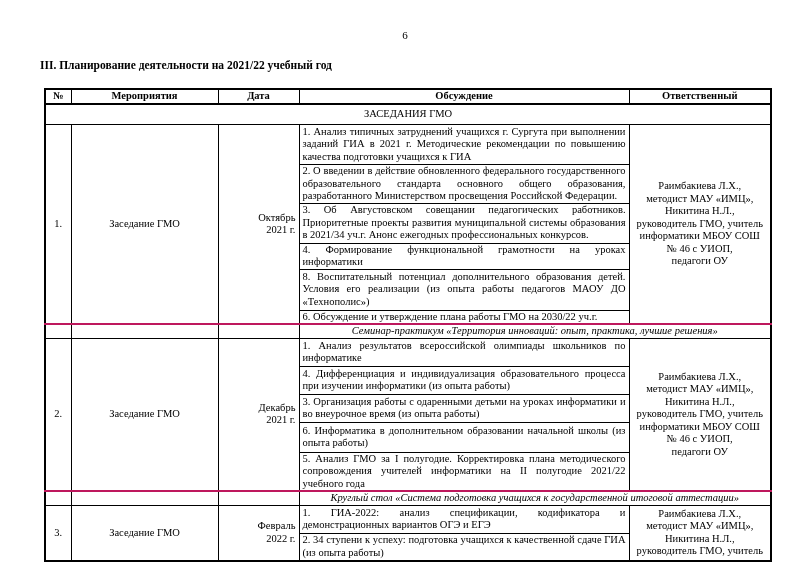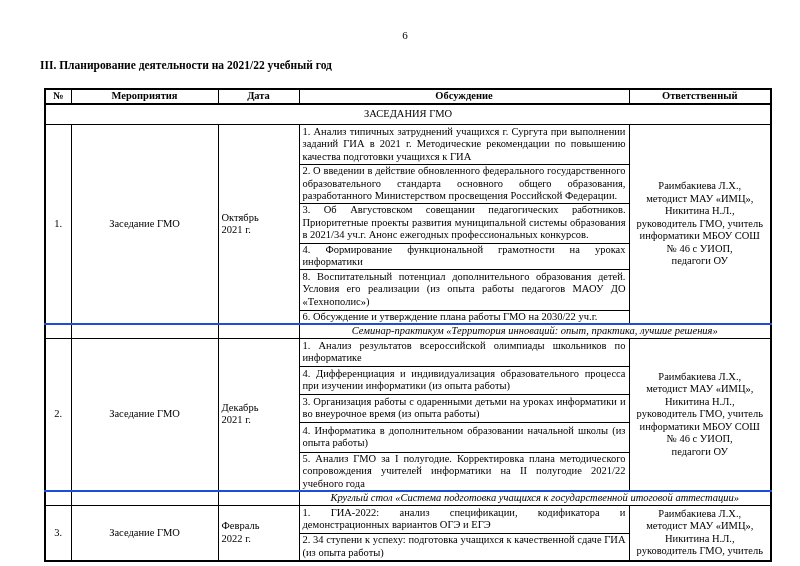--- a/index.html
+++ b/index.html
@@ -63,24 +63,24 @@
     text-align: center;
     border-bottom: 2px solid #000;
   }
   td.content {
     text-align: justify;
     vertical-align: top;
     padding: 1px 3px 0 3px;
     margin-left: 48px;
   }
   td.c { text-align: center; }
-  td.date { text-align: left; white-space: pre-line; }
+  td.date { text-align: right; white-space: pre-line; }
   td.resp { text-align: center; white-space: pre-line; padding: 0 2px; }
   tr.subrow td {
-    border-top: 2px solid #1d4ed8;
+    border-top: 2px solid #be185d;
   }
   td.subhead {
     font-style: italic;
     text-align: center;
   }
 </style>
 </head>
 <body>
 
 <div class="page">
@@ -162,21 +162,21 @@
 № 46 с УИОП,
 педагоги ОУ</td>
     </tr>
     <tr style="height:28px">
       <td class="content">4. Дифференциация и индивидуализация образовательного процесса при изучении информатики (из опыта работы)</td>
     </tr>
     <tr style="height:28px">
       <td class="content">3. Организация работы с одаренными детьми на уроках информатики и во внеурочное время (из опыта работы)</td>
     </tr>
     <tr style="height:30px">
-      <td class="content">4. Информатика в дополнительном образовании начальной школы (из опыта работы)</td>
+      <td class="content">6. Информатика в дополнительном образовании начальной школы (из опыта работы)</td>
     </tr>
     <tr style="height:31px">
       <td class="content">5. Анализ ГМО за I полугодие. Корректировка плана методического сопровождения учителей информатики на II полугодие 2021/22 учебного года</td>
     </tr>
 
     <tr class="subrow" style="height:14px">
       <td></td>
       <td></td>
       <td></td>
       <td colspan="2" class="subhead">Круглый стол «Система подготовка учащихся к государственной итоговой аттестации»</td>

